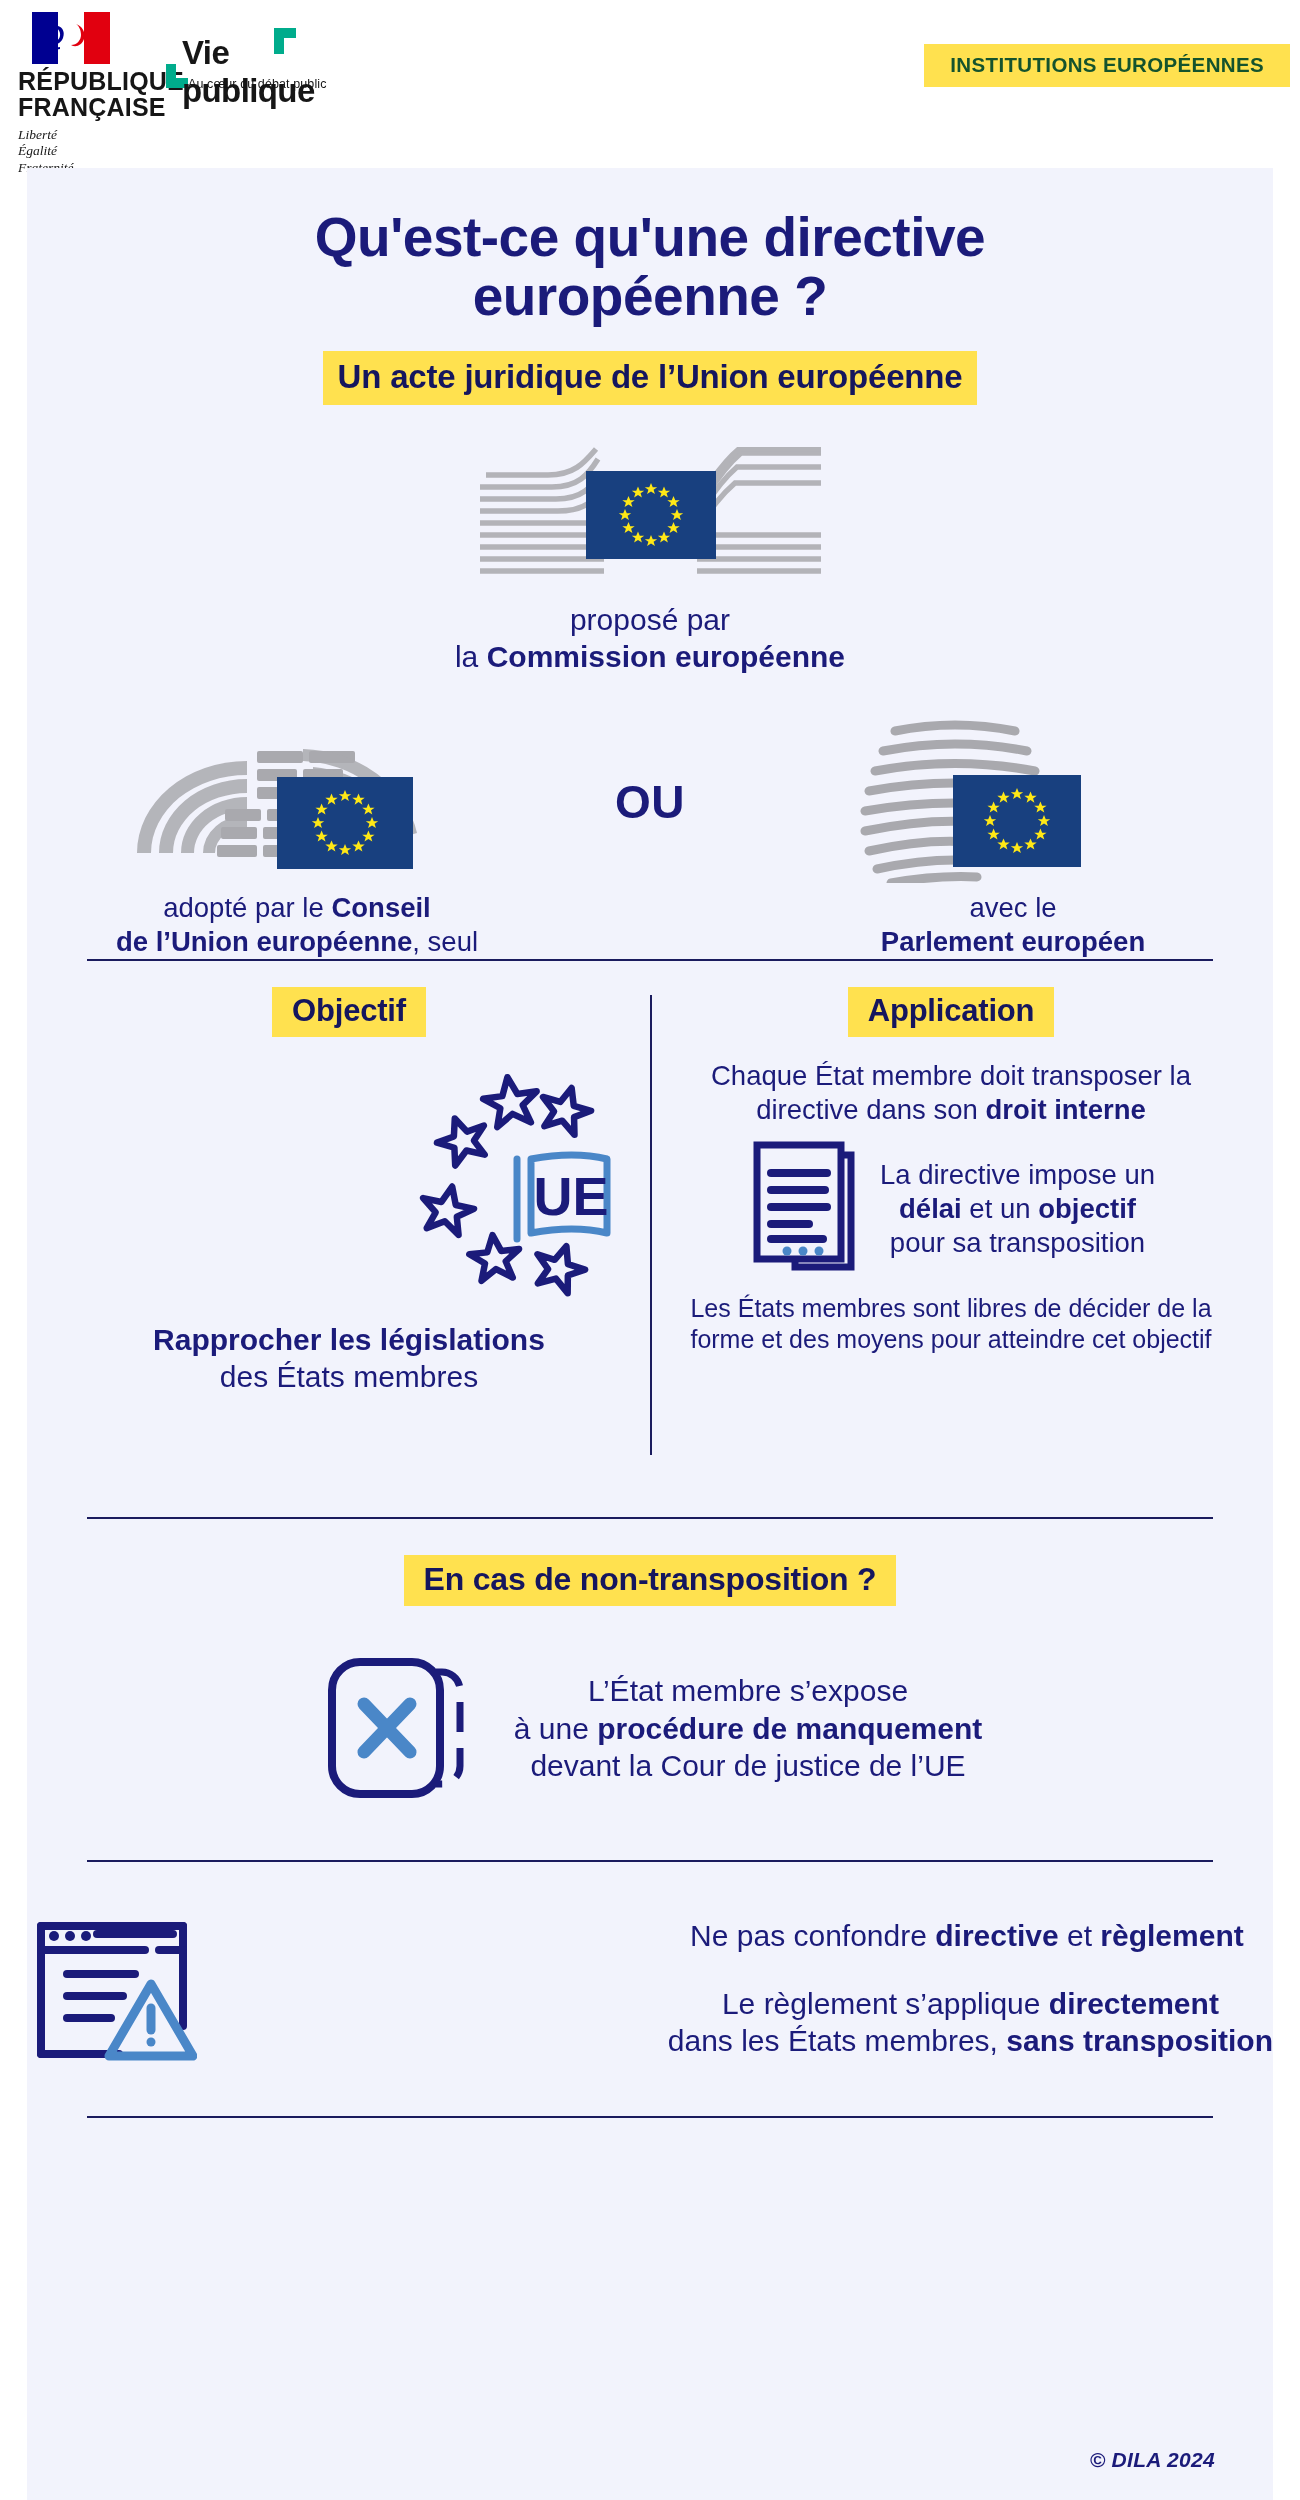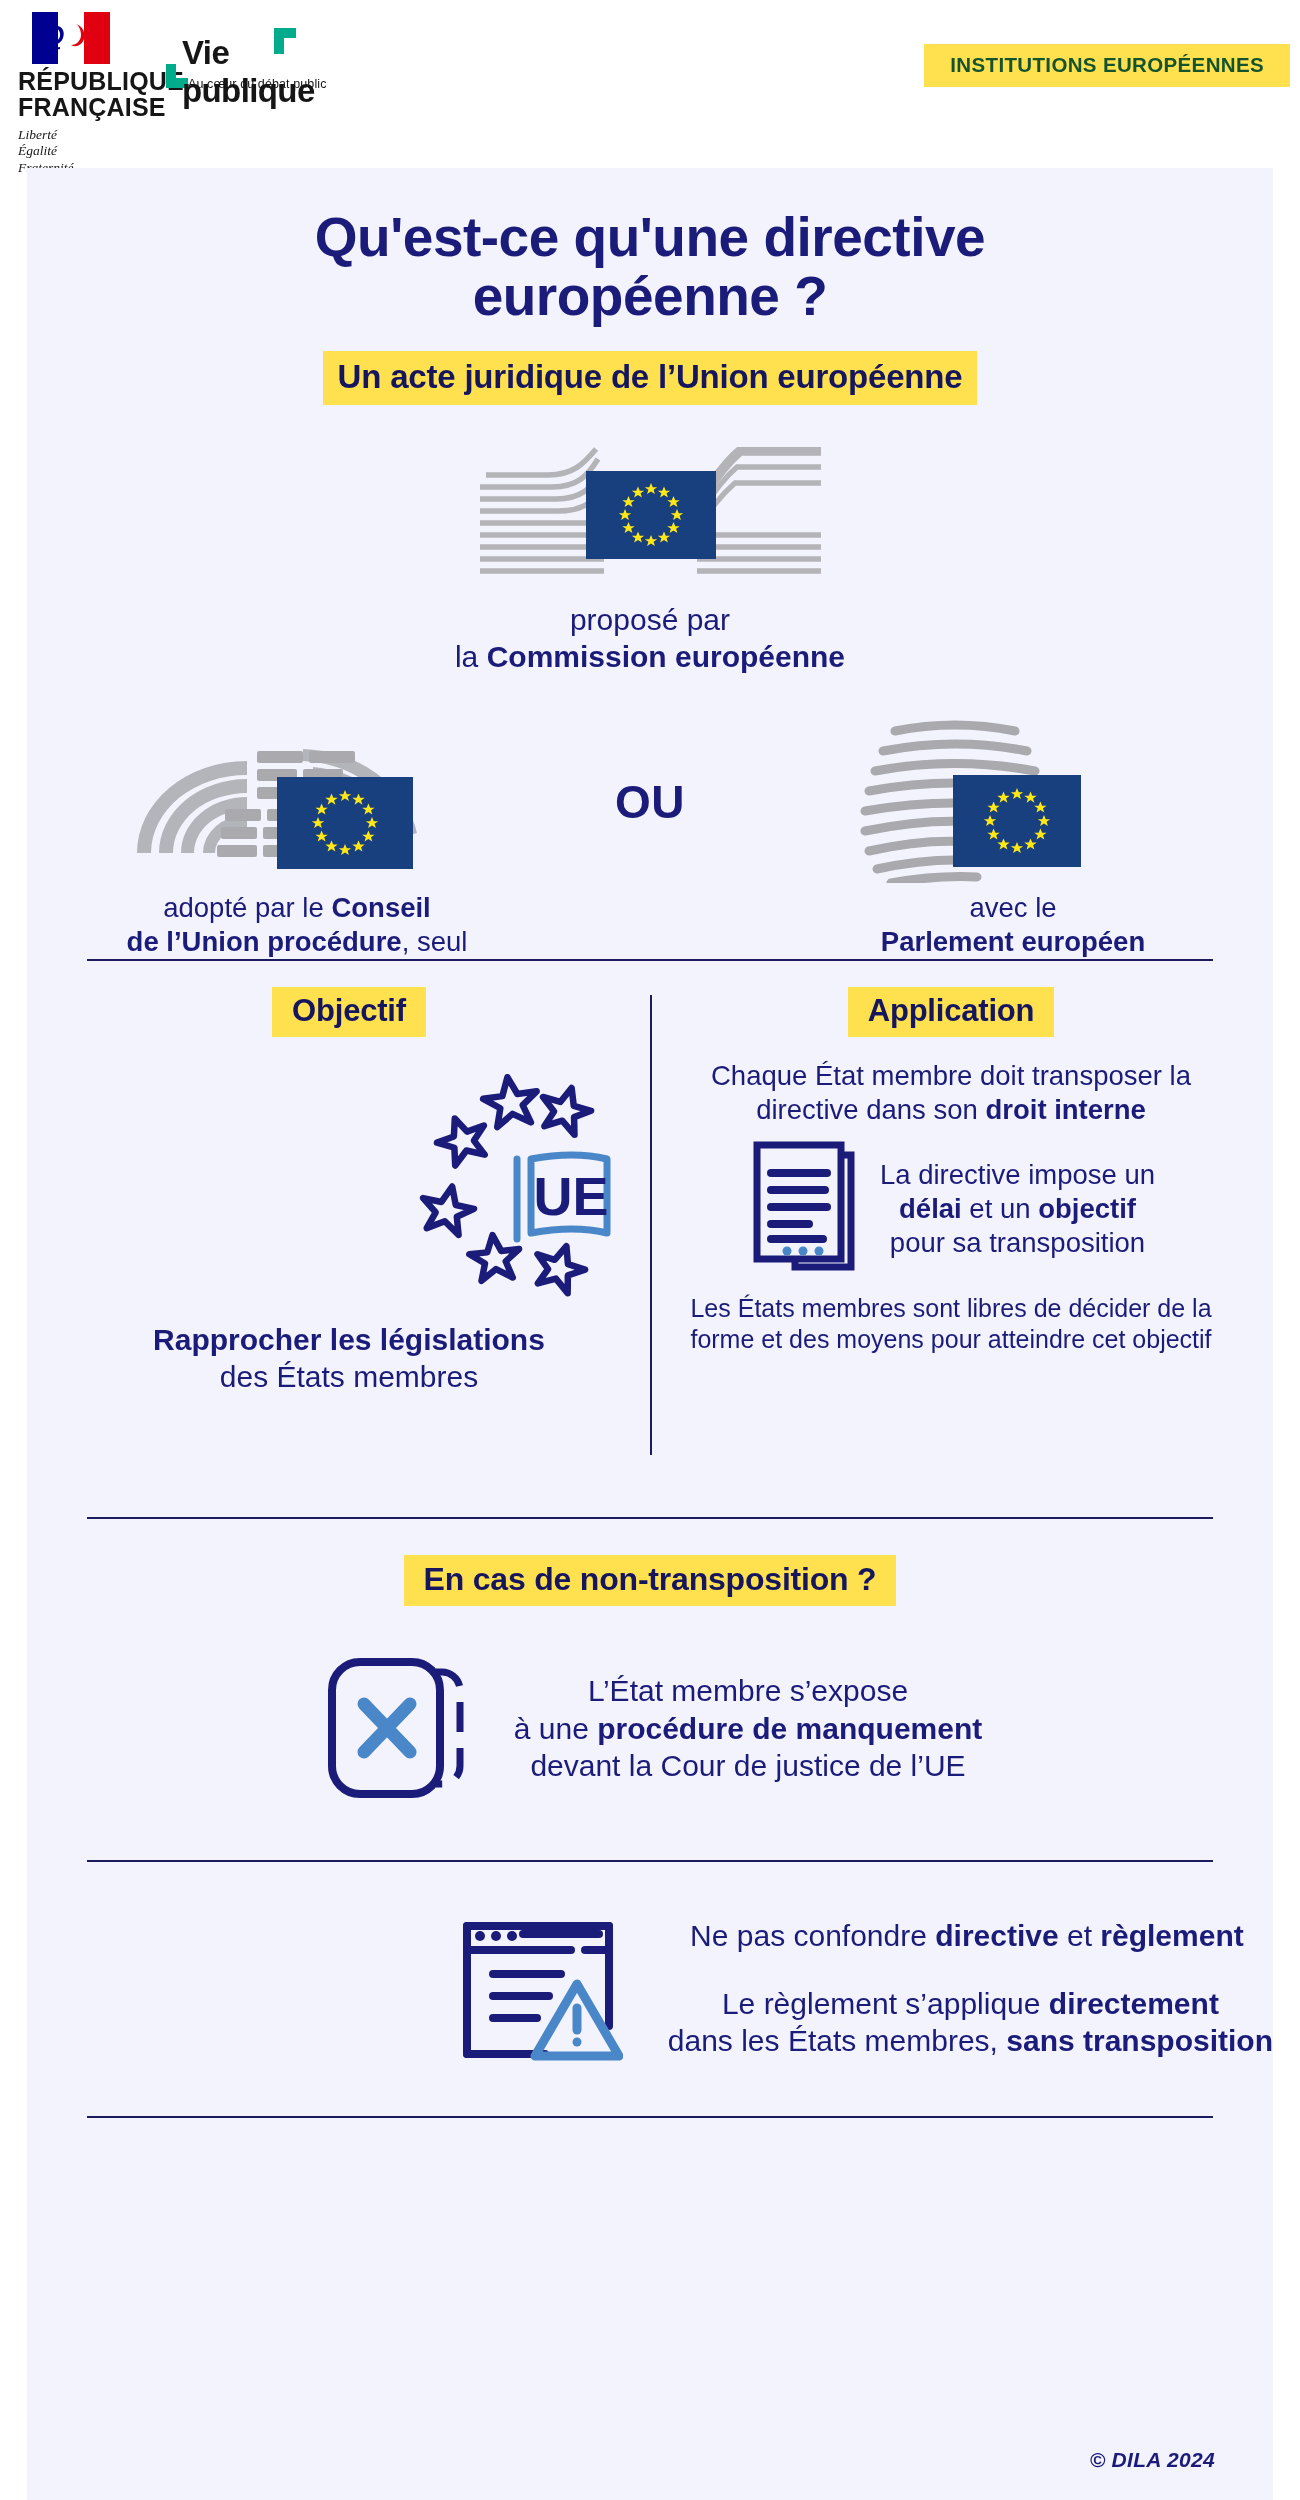--- a/index.html
+++ b/index.html
@@ -80,21 +80,21 @@
   
   .cols{position:relative;height:520px;}
   .col-l{position:absolute;left:22px;top:0;width:600px;}
   .col-r{position:absolute;right:22px;top:0;width:600px;}
 
   .stars-ue{margin:26px auto 0 auto;}
 
   .appl-row{display:flex;align-items:center;justify-content:center;margin-top:12px;gap:18px;}
 
   .nt-row{display:flex;align-items:center;justify-content:center;gap:46px;margin-top:42px;}
-  .cf-row{display:flex;align-items:center;justify-content:flex-end;gap:38px;margin-top:46px;}
+  .cf-row{display:flex;align-items:center;justify-content:space-between;gap:38px;margin-top:46px;}
 
   .footer-txt{position:absolute;right:58px;bottom:28px;color:#1B1B7A;font-size:21px;font-weight:bold;letter-spacing:.3px;font-style:italic;}
 </style>
 </head>
 <body>
 
 <div class="page">
 
   <div class="header">
 
@@ -354,21 +354,21 @@
               </g>
             </g>
           </svg>
         </div>
 
         <div class="txt t27 duo-cap-l">
           <div>
             <span>adopté par le </span><b>Conseil</b>
           </div>
           <div>
-            <b>de l’Union procédure</b><span>, seul</span>
+            <b>de l’Union européenne</b><span>, seul</span>
           </div>
         </div>
 
         <div class="txt t27 duo-cap-r">
           <div>avec le</div>
           <div><b>Parlement européen</b></div>
         </div>
       </div>
 
       <div class="hrule" style="margin-top:46px;"></div>

